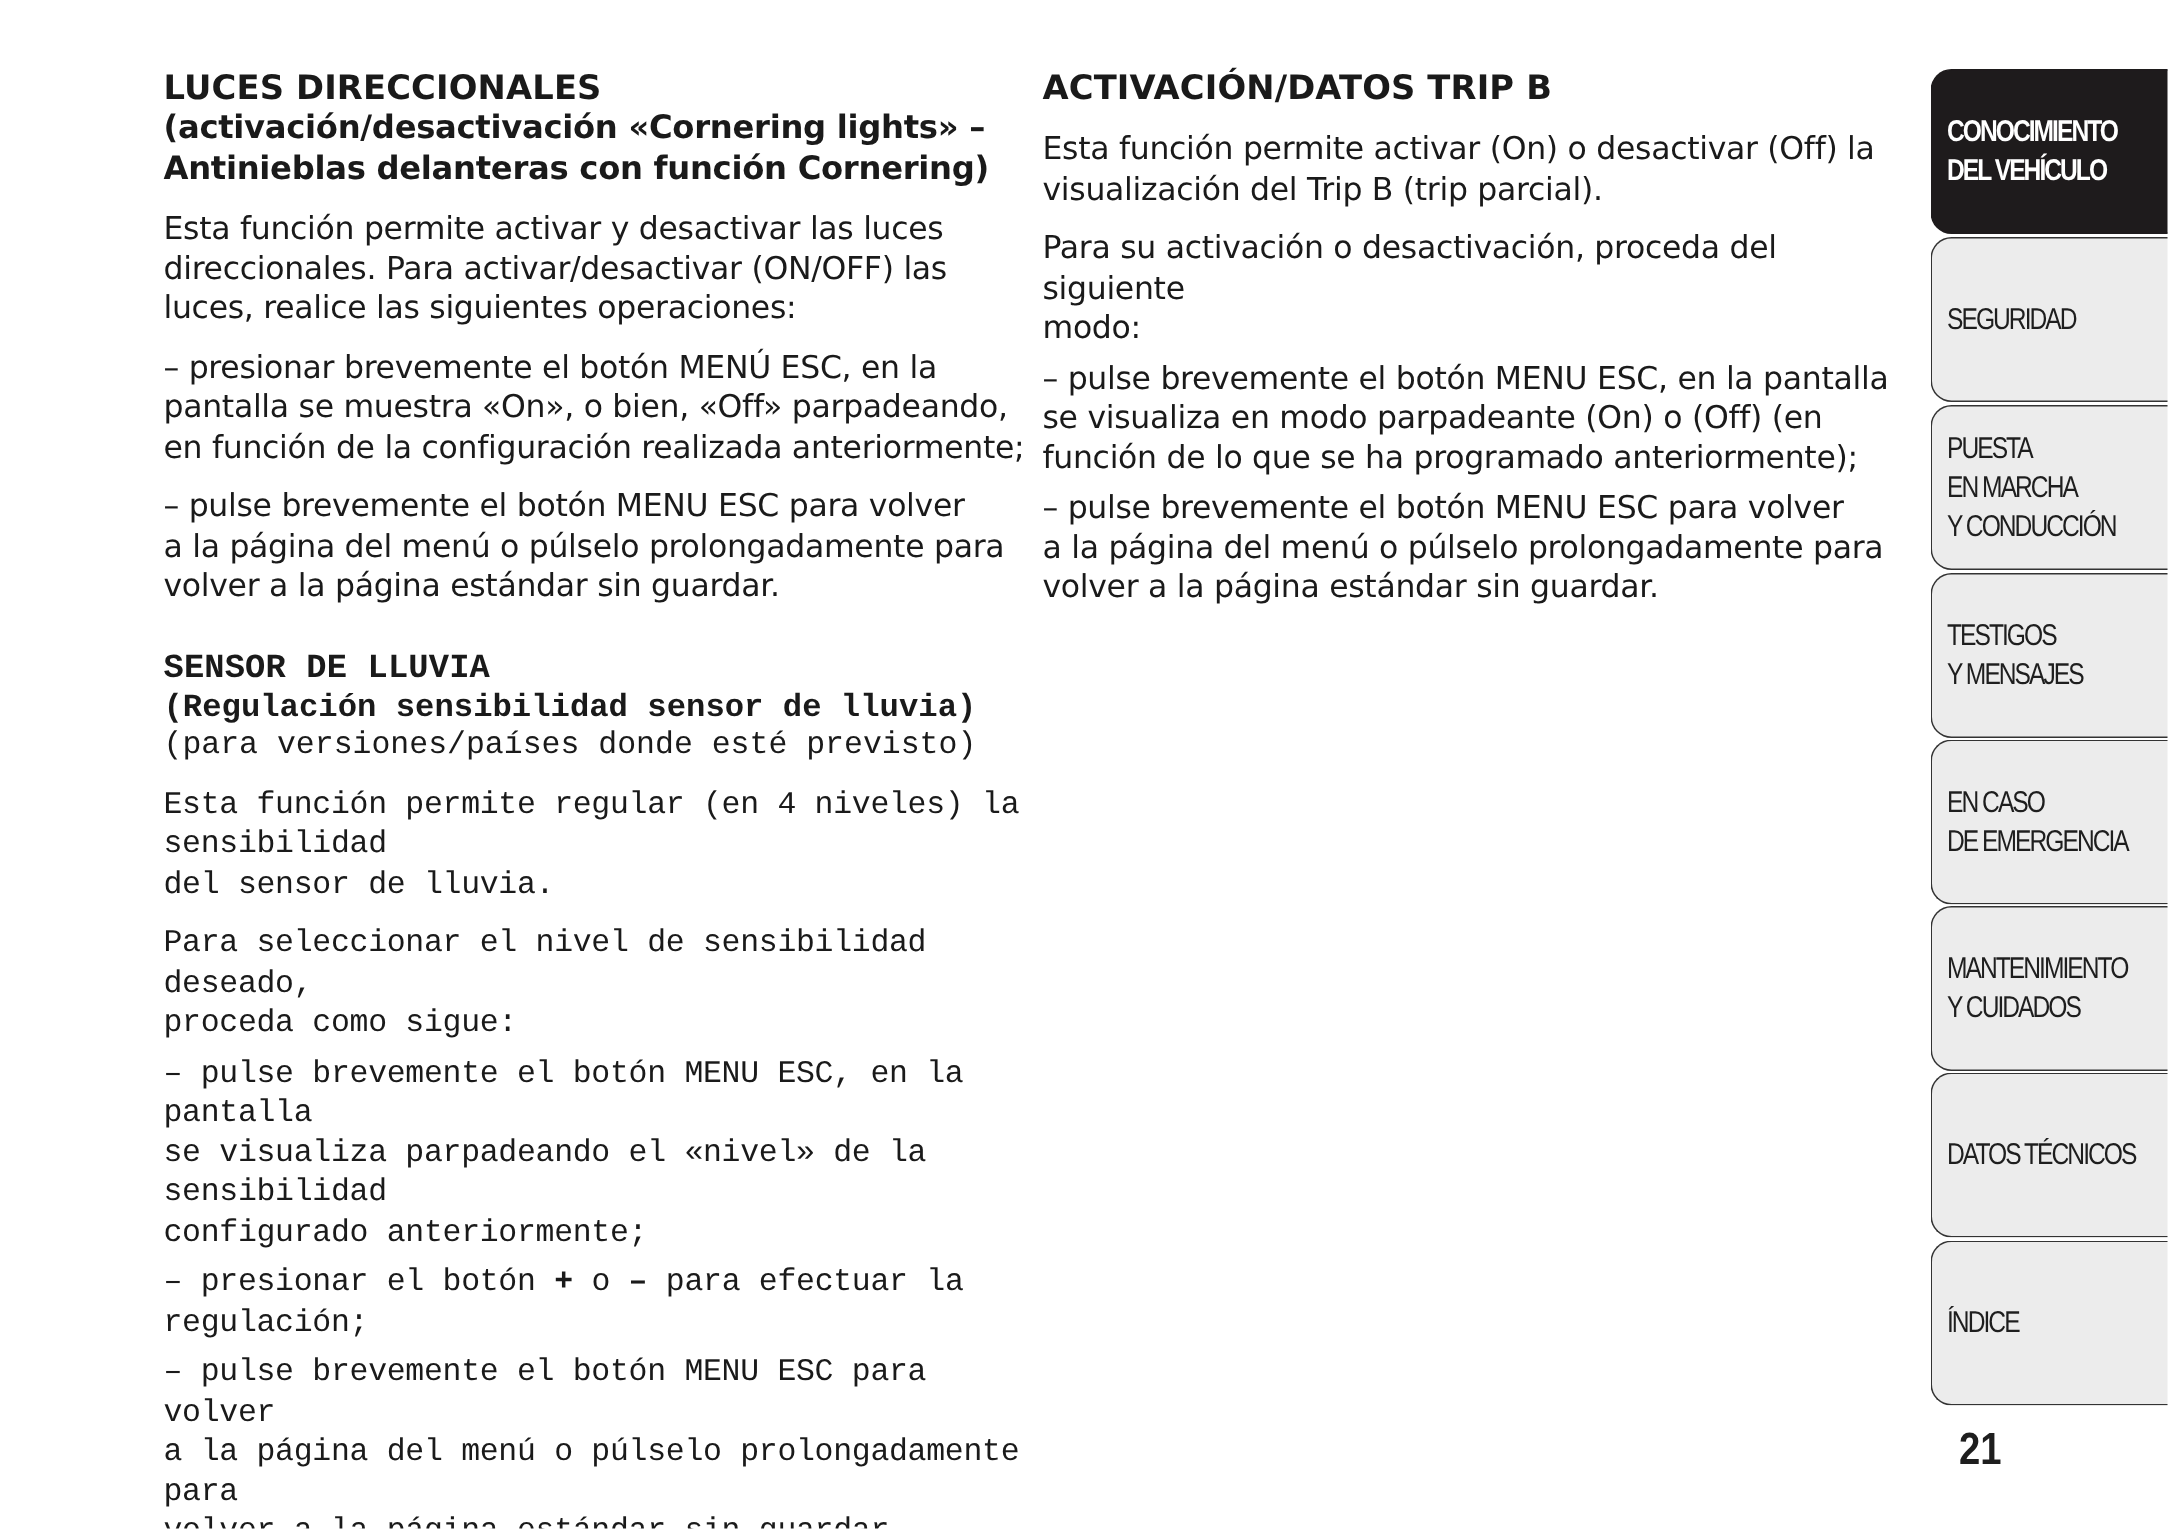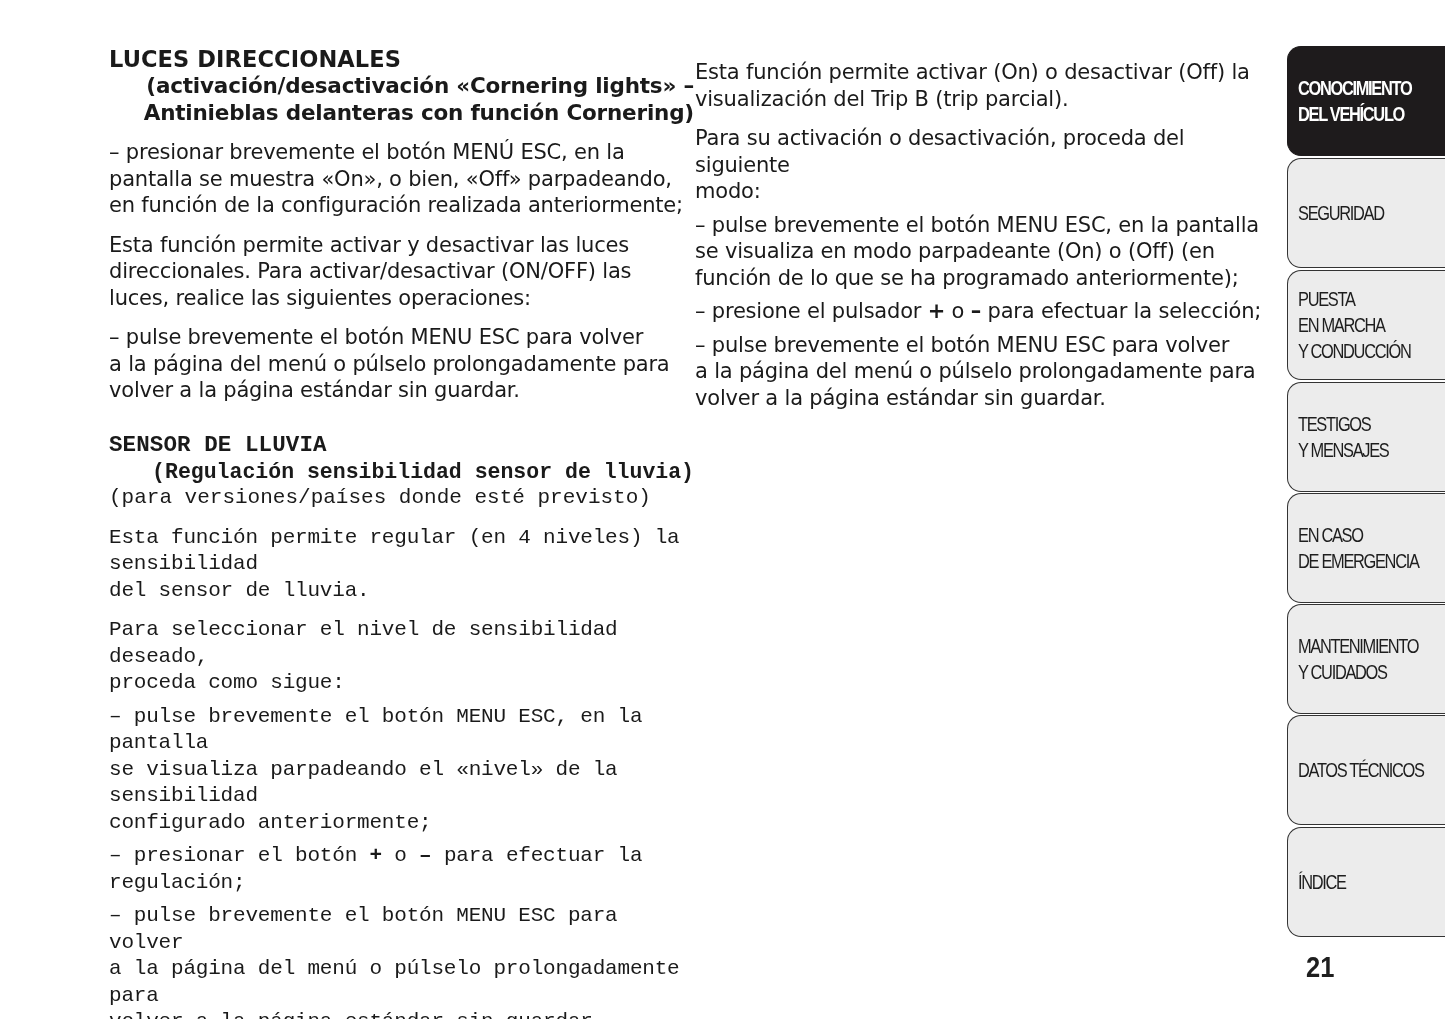--- a/index.html
+++ b/index.html
@@ -2,21 +2,21 @@
 <html><head>
 <meta charset="utf-8">
 <style>
   html, body { margin: 0; padding: 0; background: #ffffff; }
   body { width: 1445px; height: 1019px; position: relative; overflow: hidden;
          font-family: "DejaVu Sans", sans-serif; color: #1a1a1a; }
   .col { position: absolute; top: 46px; }
   .col-left { left: 89px; width: 585px; margin-left: 20px; }
   .col-right { left: 695px; width: 580px; }
   .h1 { font-weight: bold; font-size: 22.5px; line-height: 27px; margin: 0; letter-spacing: 0.1px; }
-  .h2 { font-weight: bold; font-size: 21.5px; line-height: 26.5px; margin: 0; text-align: right; }
+  .h2 { font-weight: bold; font-size: 21.5px; line-height: 26.5px; margin: 0; }
   .note { font-size: 21px; line-height: 26.5px; margin: 0; }
   .p { font-size: 21px; line-height: 26.5px; margin: 0; white-space: pre-line; letter-spacing: -0.2px; }
   .gap-md { margin-top: 13px; }
   .gap-sm { margin-top: 7px; }
   .gap-lg { margin-top: 28px; font-family: Liberation Mono, monospace; }
   .pm { font-weight: bold; }
   
   .tabs { position: absolute; left: 1287px; top: 46px; width: 160px; }
   .tab { position: absolute; left: 0; width: 165px; height: 110px;
          border: 1.5px solid #333; border-right: none; border-radius: 14px 0 0 14px;
@@ -29,26 +29,26 @@
               font-weight: bold; font-size: 30px; color: #1e1e1e; transform: scaleX(0.85); transform-origin: left; }
 </style>
 </head>
 <body>
 
 <div class="col col-left">
   <section>
     <h2 class="h1">LUCES DIRECCIONALES</h2>
     <p class="h2 p" style="font-weight:bold;font-size:21.5px;">(activación/desactivación «Cornering lights» –
 Antinieblas delanteras con función Cornering)</p>
+    <p class="p gap-md">Esta función permite activar y desactivar las luces
+direccionales. Para activar/desactivar (ON/OFF) las
+luces, realice las siguientes operaciones:</p>
     <p class="p gap-md">– presionar brevemente el botón MENÚ ESC, en la
 pantalla se muestra «On», o bien, «Off» parpadeando,
 en función de la configuración realizada anteriormente;</p>
-    <p class="p gap-md">Esta función permite activar y desactivar las luces
-direccionales. Para activar/desactivar (ON/OFF) las
-luces, realice las siguientes operaciones:</p>
     <p class="p gap-md">– pulse brevemente el botón MENU ESC para volver
 a la página del menú o púlselo prolongadamente para
 volver a la página estándar sin guardar.</p>
   </section>
 
   <section class="gap-lg">
     <h2 class="h1">SENSOR DE LLUVIA</h2>
     <p class="h2">(Regulación sensibilidad sensor de lluvia)</p>
     <p class="note">(para versiones/países donde esté previsto)</p>
     <p class="p gap-md">Esta función permite regular (en 4 niveles) la sensibilidad
@@ -60,28 +60,28 @@
 configurado anteriormente;</p>
     <p class="p gap-sm"><span>– presionar el botón </span><span class="pm">+</span><span> o </span><span class="pm">–</span><span> para efectuar la regulación;</span></p>
     <p class="p gap-sm">– pulse brevemente el botón MENU ESC para volver
 a la página del menú o púlselo prolongadamente para
 volver a la página estándar sin guardar.</p>
   </section>
 </div>
 
 <div class="col col-right">
   <section>
+    <h2 class="h1">ACTIVACIÓN/DATOS TRIP B</h2>
     <p class="p gap-md">Esta función permite activar (On) o desactivar (Off) la
 visualización del Trip B (trip parcial).</p>
     <p class="p gap-md">Para su activación o desactivación, proceda del siguiente
 modo:</p>
     <p class="p gap-sm">– pulse brevemente el botón MENU ESC, en la pantalla
 se visualiza en modo parpadeante (On) o (Off) (en
 función de lo que se ha programado anteriormente);</p>
-    <p class="p gap-sm"><span>– presione el pulsador </span><span class="pm">+</span><span> o </span><span class="pm">–</span><span> para efectuar la selección;</span></p>
     <p class="p gap-sm">– pulse brevemente el botón MENU ESC para volver
 a la página del menú o púlselo prolongadamente para
 volver a la página estándar sin guardar.</p>
   </section>
 </div>
 
 <nav class="tabs">
   <div class="tab active" style="top:0px;">
       <span>CONOCIMIENTO
 DEL VEHÍCULO</span>

